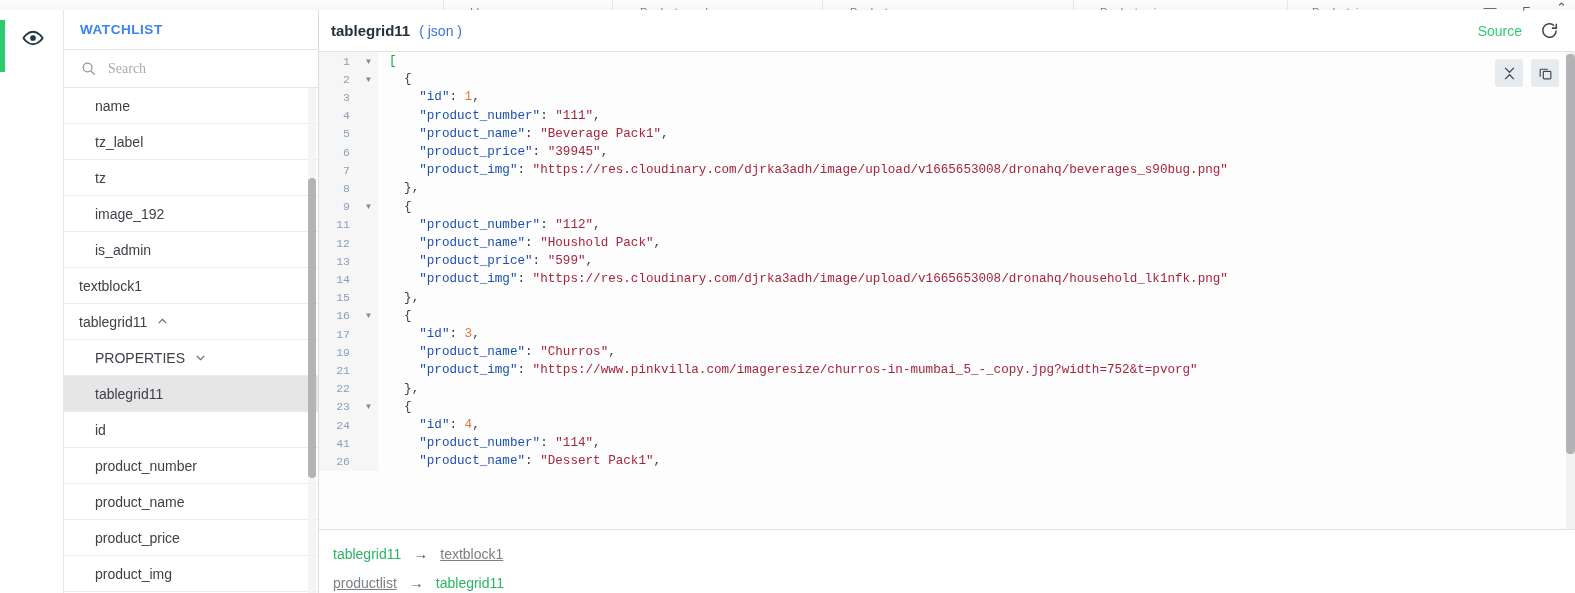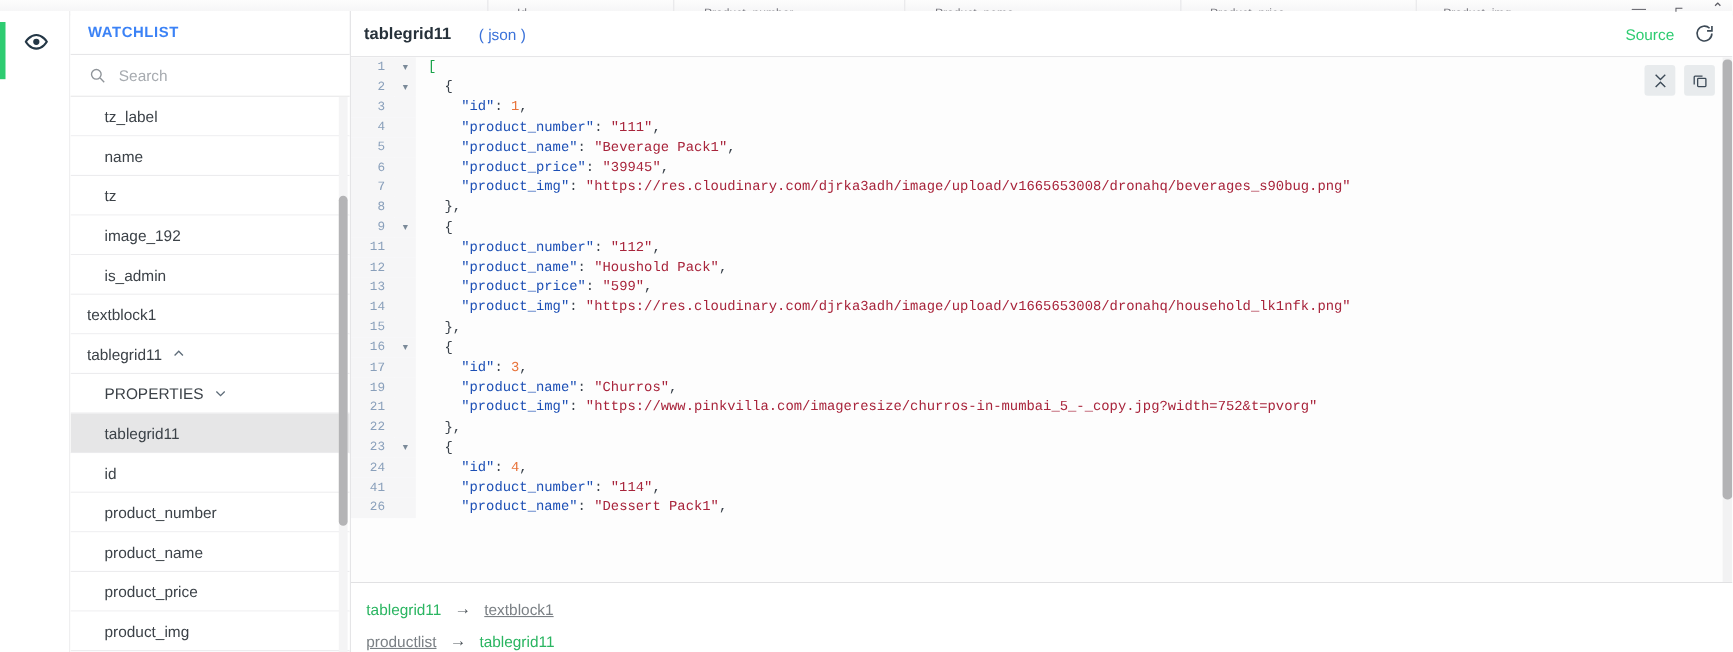--- a/index.html
+++ b/index.html
@@ -58,21 +58,21 @@
     padding-left: 16px; border-bottom: 1px solid #e6e6e8;
     font-size: 13.5px; font-weight: bold; letter-spacing: .55px; color: #3b82f6;
   }
   .wl-search {
     height: 38px; display: flex; align-items: center; gap: 12px;
     padding-left: 17px; border-bottom: 1px solid #e6e6e8; background: #fff;
   }
   .search-glyph { width: 15px; height: 15px; color: #8f9499; flex: none; }
   .wl-search input {
     border: none; outline: none; font-size: 14px; color: #3a3f45;
-    font-family: Liberation Sans, sans-serif; background: transparent; width: 190px;
+    font-family: Liberation Serif, serif; background: transparent; width: 190px;
   }
   .wl-search input::placeholder { color: #a7abb0; }
 
   .wl-list { flex: 1; overflow: hidden; position: relative; }
   .wl-row {
     height: 36px; display: flex; align-items: center;
     border-bottom: 1px solid #ececee; font-size: 14px; color: #3c4248;
     white-space: nowrap; background: #fff;
   }
   .wl-row.selected { background: #e6e6e7; }
@@ -92,21 +92,21 @@
   
   .main {
     position: absolute; top: 10px; left: 319px; width: 1256px; height: 583px;
     background: #ffffff; display: flex; flex-direction: column;
   }
   .main-head {
     height: 42px; flex: none; display: flex; align-items: center;
     padding: 0 10px 0 12px; border-bottom: 1px solid #e4e4e6; background: #fff;
   }
   .main-title { font-size: 15px; font-weight: bold; color: #26313a; }
-  .main-type { font-size: 14px; color: #3b72d9; margin-left: 25px; }
+  .main-type { font-size: 14px; color: #3b72d9; margin-left: 9px; }
   .head-spacer { flex: 1; }
   .source-link {
     font-size: 14px; color: #2ecc71; cursor: pointer; margin-right: 18px;
   }
   .refresh-icon { width: 19px; height: 19px; color: #3d4a56; margin-right: 6px; }
 
   
   .code-wrap { position: relative; flex: 1; overflow: hidden; background: #fdfdfd; }
   .code-actions {
     position: absolute; top: 7px; right: 16px; display: flex; gap: 8px; z-index: 5;
@@ -206,24 +206,24 @@
           <circle cx="10.5" cy="10.5" r="7"></circle>
             <line x1="16" y1="16" x2="22" y2="22"></line>
         </svg>
       </span>
       <input type="text" placeholder="Search" style="">
     </div>
 
     <div class="wl-list">
       <div id="wl-rows">
           <div class="wl-row ind-2">
+            <span>name</span>
+          </div>
+          <div class="wl-row ind-2">
             <span>tz_label</span>
-          </div>
-          <div class="wl-row ind-2">
-            <span>name</span>
           </div>
           <div class="wl-row ind-2">
             <span>tz</span>
           </div>
           <div class="wl-row ind-2">
             <span>image_192</span>
           </div>
           <div class="wl-row ind-2">
             <span>is_admin</span>
           </div>

